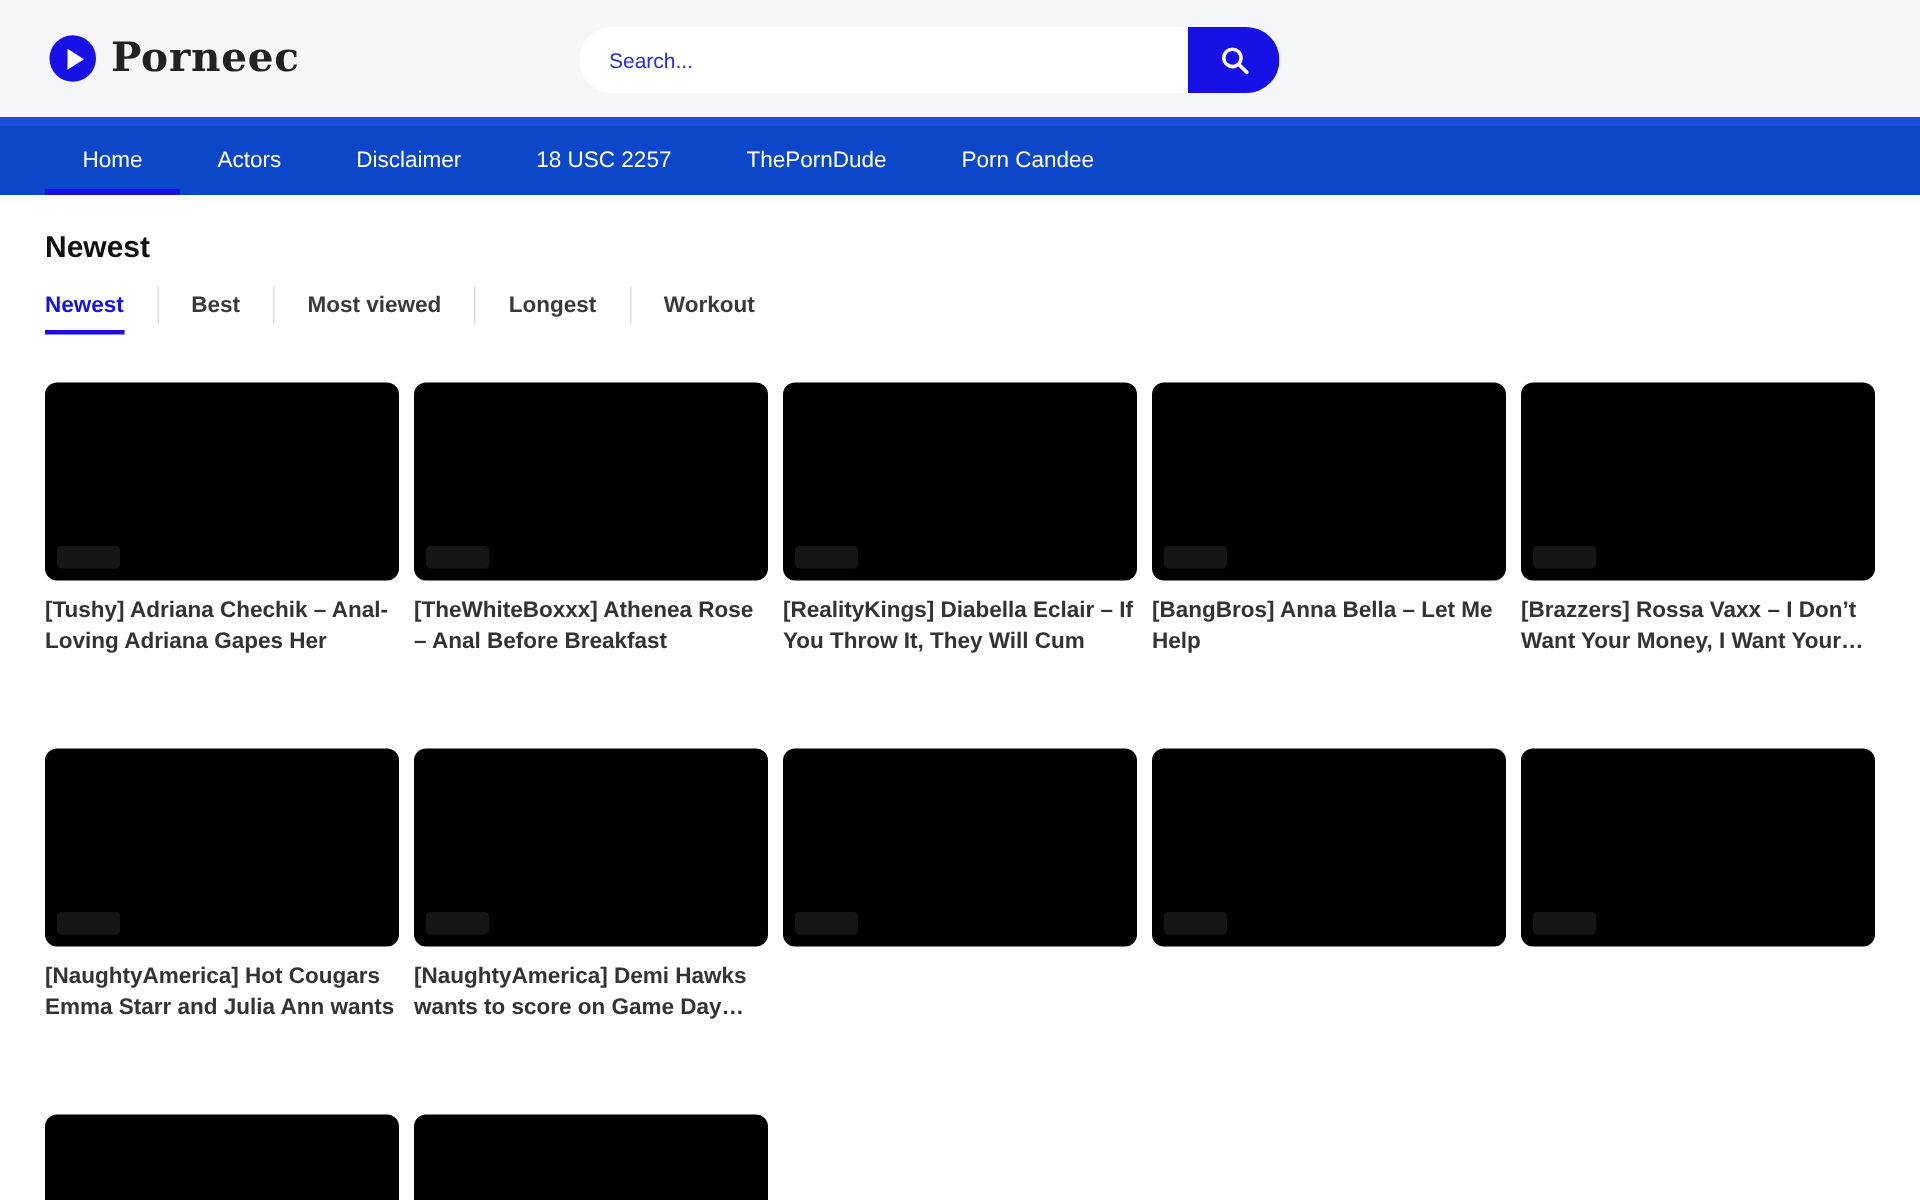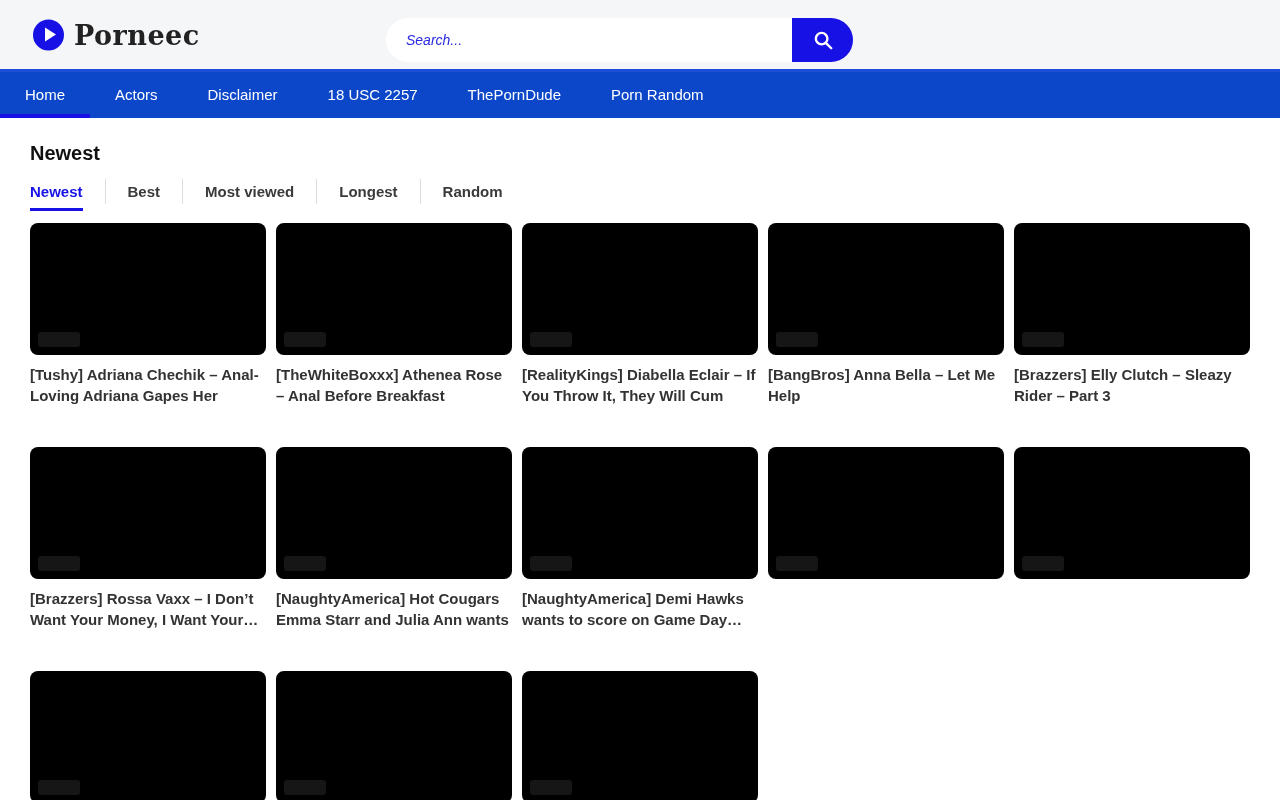--- a/index.html
+++ b/index.html
@@ -11,42 +11,42 @@
     --tab_divider:#dddddd;
     --placeholder_blue:#2a2ae0;
     --heading_color:#111111;
     --tab_inactive:#3a3a3a;
   }
   *{margin:0;padding:0;box-sizing:border-box;}
   html,body{width:1280px;height:800px;overflow:hidden;background:#fff;
     font-family:"Liberation Sans", sans-serif;}
 
   
-  .site-header{position:relative;height:72px;background:var(--header_bg);
-    border-bottom:3px solid #1d4ed8;}
+  .site-header{position:relative;height:84px;background:var(--header_bg);
+    border-bottom:6px solid #1d4ed8;}
   .logo{position:absolute;left:33px;top:50%;transform:translateY(-50%);
     display:flex;align-items:center;gap:10px;text-decoration:none;cursor:pointer;}
   .logo-circle{width:31px;height:31px;border-radius:50%;background:var(--brand_blue);
     display:flex;align-items:center;justify-content:center;}
   .logo-circle .tri{width:0;height:0;margin-left:3px;
     border-left:11px solid #fff;border-top:7px solid transparent;border-bottom:7px solid transparent;}
   .logo-text{font-family:"DejaVu Serif", serif;font-weight:bold;font-size:27px;
     color:#222;letter-spacing:.5px;}
 
   .search-form{position:absolute;left:386px;top:18px;width:467px;height:44px;
     display:flex;background:#fff;border-radius:22px;overflow:hidden;}
   .search-input{flex:1;border:none;outline:none;padding:0 20px;font-size:14px;
-    color:var(--placeholder_blue);background:transparent;font-family:inherit;font-style:italic;}
+    color:var(--placeholder_blue);background:transparent;font-family:inherit;}
   .search-input::placeholder{color:var(--placeholder_blue);opacity:1;}
   .search-btn{width:61px;border:none;background:var(--brand_blue);cursor:pointer;
     display:flex;align-items:center;justify-content:center;}
 
   
   .main-nav{height:46px;background:var(--navbar_blue);}
-  .main-nav ul{list-style:none;display:flex;height:100%;}
+  .main-nav ul{list-style:none;display:flex;padding-left:30px;height:100%;}
   .nav-link{display:block;position:relative;padding:0 25px;line-height:46px;
     color:#fff;font-size:15px;text-decoration:none;cursor:pointer;white-space:nowrap;}
   .nav-link.active::after{content:"";position:absolute;left:0;right:0;bottom:0;
     height:4px;background:var(--brand_blue);}
 
   
   .main{padding:0 30px;}
   .page-title{margin-top:24px;font-size:20px;font-weight:700;color:var(--heading_color);}
 
   .tabs{display:flex;align-items:center;margin-top:14px;}
@@ -54,21 +54,21 @@
     padding:4px 22px;text-decoration:none;cursor:pointer;white-space:nowrap;}
   .tab:first-child{padding-left:0;}
   .tab:not(:last-child){border-right:1px solid var(--tab_divider);}
   .tab.active{color:var(--brand_blue);}
   .tab.active::after{content:"";position:absolute;left:22px;right:22px;bottom:-7px;
     height:3px;background:var(--brand_blue);}
   .tab.active:first-child::after{left:0;}
 
   .video-grid{display:grid;grid-template-columns:repeat(5,1fr);
     column-gap:10px;row-gap:41px;margin-top:19px;}
-  .card{display:block;}
+  .card{display:block;margin-top:20px;}
   .thumb{position:relative;display:block;height:132px;background:var(--thumb_bg);
     border-radius:8px;cursor:pointer;}
   .duration-badge{position:absolute;left:8px;bottom:8px;width:42px;height:15px;
     background:#161616;border-radius:3px;}
   .video-title{display:-webkit-box;-webkit-line-clamp:2;-webkit-box-orient:vertical;
     overflow:hidden;height:42px;margin-top:9px;font-size:15px;font-weight:700;
     line-height:21px;color:var(--title_color);text-decoration:none;cursor:pointer;}
 </style>
 </head>
 <body>
@@ -108,38 +108,38 @@
 
   <li>
     <a class="nav-link">18 USC 2257</a>
   </li>
 
   <li>
     <a class="nav-link">ThePornDude</a>
   </li>
 
   <li>
-    <a class="nav-link">Porn Random</a>
+    <a class="nav-link">Porn Candee</a>
   </li>
 </ul>
 </nav>
 
 <main class="main">
   <h1 class="page-title">Newest</h1>
 
   <div class="tabs">
   <a class="tab active">Newest</a>
 
   <a class="tab">Best</a>
 
   <a class="tab">Most viewed</a>
 
   <a class="tab">Longest</a>
 
-  <a class="tab">Random</a>
+  <a class="tab">Workout</a>
 </div>
 
   <div class="video-grid">
   <article class="card">
     <a class="thumb">
       <span class="duration-badge"></span>
     </a>
     <a class="video-title">[Tushy] Adriana Chechik – Anal-Loving Adriana Gapes Her</a>
   </article>
 
@@ -157,26 +157,20 @@
     <a class="video-title">[RealityKings] Diabella Eclair – If You Throw It, They Will Cum</a>
   </article>
 
   <article class="card">
     <a class="thumb">
       <span class="duration-badge"></span>
     </a>
     <a class="video-title">[BangBros] Anna Bella – Let Me Help</a>
   </article>
 
-  <article class="card">
-    <a class="thumb">
-      <span class="duration-badge"></span>
-    </a>
-    <a class="video-title">[Brazzers] Elly Clutch – Sleazy Rider – Part 3</a>
-  </article>
 
   <article class="card">
     <a class="thumb">
       <span class="duration-badge"></span>
     </a>
     <a class="video-title">[Brazzers] Rossa Vaxx – I Don’t Want Your Money, I Want Your Dick</a>
   </article>
 
   <article class="card">
     <a class="thumb">

